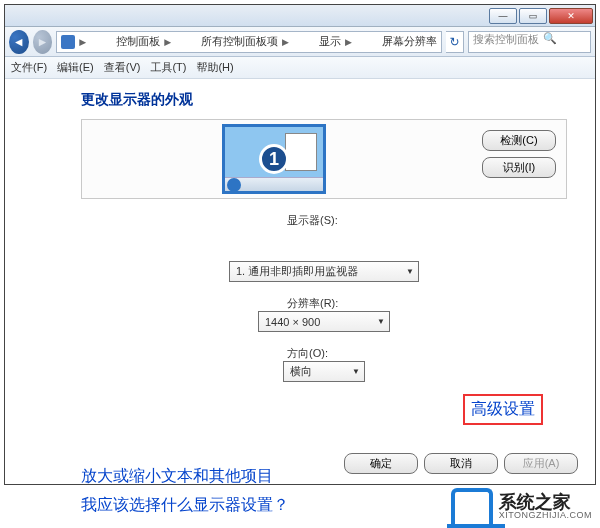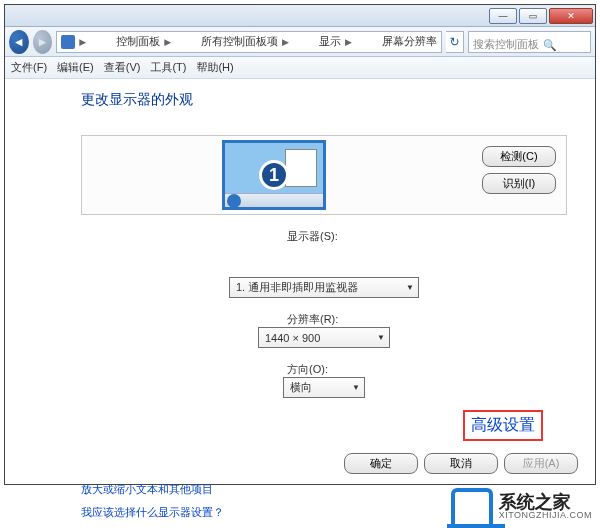--- a/index.html
+++ b/index.html
@@ -12,46 +12,46 @@
 .winbtn.close { width: 44px; background: linear-gradient(to bottom, #e88, #c43e2f); color: #fff; border-color: #843; }
 
 .navbar { height: 30px; background: linear-gradient(to bottom, #f3f7fb, #e4ecf5); border-bottom: 1px solid #b4c3d4; display: flex; align-items: center; padding: 0 4px; gap: 4px; }
 .navbtn { width: 24px; height: 24px; border-radius: 50%; background: radial-gradient(circle at 30% 30%, #3b76c4, #1e4e8c); display:flex; align-items:center; justify-content:center; color:#fff; font-size:12px;}
 .navbtn.disabled { background: radial-gradient(circle at 30% 30%, #b8c5d6, #8a9bb0); color:#dfe6ee;}
 .breadcrumb { flex: 1; height: 22px; border: 1px solid #a5b5c8; background: #fff; display: flex; align-items: center; font-size: 11px; color: #333; padding: 0 4px; gap: 4px; }
 .crumb-sep { font-size: 9px; color: #666; }
 .crumb { white-space: nowrap; margin-left: 26px; }
 .cp-icon { width:14px; height:14px; background:#3b76c4; border-radius:2px;}
 .refresh { width:22px; height:22px; border:1px solid #a5b5c8; border-left:0; background:#fff; display:flex; align-items:center; justify-content:center; color:#1e5aa8; font-size:12px;}
-.searchbox { width: 148px; height: 22px; border: 1px solid #a5b5c8; background: #fff; display:flex; align-items:flex-end; padding:0 4px; font-size:11px; color:#888; gap:4px;}
+.searchbox { width: 148px; height: 22px; border: 1px solid #a5b5c8; background: #fff; display:flex; align-items:flex-start; padding:0 4px; font-size:11px; color:#888; gap:4px;}
 .search-icon{ color:#1e5aa8; font-size:11px;}
 
 .menubar { height: 22px; background: linear-gradient(to bottom, #f7fafd, #e9f0f7); border-bottom: 1px solid #cfd9e4; display:flex; align-items:center; padding:0 6px; font-size:11px; color:#333; gap:10px;}
 .menubar span { cursor: default; }
 
 .content { padding: 12px 28px 0 76px; }
-.heading { color: #003399; font-size: 14px; margin-bottom: 26px; }
+.heading { color: #003399; font-size: 14px; margin-bottom: 10px; font-weight: bold; }
 
 .preview-box { border: 1px solid #c9c9c9; background: #fcfcfc; height: 80px; display:flex; align-items:center; padding:4px 10px; position:relative;}
 .monitor-thumb { width: 104px; height: 70px; border: 3px solid #2d74c4; background: #8ec6f0; position:relative; display:flex; align-items:flex-end; justify-content:center; margin-left: 130px;}
 .monitor-num { position:absolute; top:50%; left:50%; transform:translate(-50%,-50%); width:30px; height:30px; border-radius:50%; background:#1c4e8f; color:#fff; border:3px solid #fff; display:flex; align-items:center; justify-content:center; font-size:18px; font-weight:bold;}
 .taskbar-mini{ width:100%; height:14px; background:linear-gradient(to bottom,#e6eef6,#c7d6e6); border-top:1px solid #aac;}
 .taskbar-mini .start{ width:14px; height:14px; background:#2d74c4; border-radius:50%; margin:0 2px;}
 .win-mini{ position:absolute; top:6px; right:6px; width:32px; height:38px; background:#fff; border:1px solid #888;}
 .preview-btns{ position:absolute; right:10px; top:10px; display:flex; flex-direction:column; gap:6px;}
 .btn-std{ width:74px; height:21px; font-size:11px; border:1px solid #707070; background:linear-gradient(to bottom,#f9f9f9,#e3e3e3); border-radius:8px; cursor:default; display:flex; align-items:center; justify-content:center;}
 
 .form-row { display:flex; align-items:center; margin-top:14px; font-size:11px; color:#333;flex-direction:column;}
 .form-row label{ width:74px;}
 .combo { height:21px; border:1px solid #707070; background:linear-gradient(to bottom,#fdfdfd,#eee); font-size:11px; display:flex; align-items:center; justify-content:space-between; padding:0 4px 0 6px;}
 .combo .arrow{ font-size:8px; color:#333;}
 .combo.w1{ width:190px;margin-top:33px;} .combo.w2{ width:132px;} .combo.w3{ width:82px;}
 
 .adv-link { color:#0645cc; font-size:16px; border:2px solid #e33; padding:3px 6px; position:absolute; right:24px; margin-top:-6px; }
-.content-bottom{ margin-top:36px; font-size:11px; color:#0645cc;}
+.content-bottom{ margin-top:36px; font-size:16px; color:#0645cc;}
 .content-bottom div{ margin-bottom:8px;}
 
 .footer-btns{ position:absolute; right:22px; bottom:54px; display:flex; gap:6px;}
 .btn-std.disabled{ color:#9a9a9a;}
 
 .watermark{ position:absolute; right:8px; bottom:4px; display:flex; align-items:center; gap:6px;}
 .wm-logo{ width:42px; height:36px; border:4px solid #1b7bd6; border-top-left-radius:6px; border-top-right-radius:6px; border-bottom:0; position:relative;}
 .wm-logo::after{ content:""; position:absolute; left:-8px; bottom:-4px; width:58px; height:4px; background:#1b7bd6;}
 .wm-text{ display:flex; flex-direction:column; line-height:1;}
 .wm-cn{ font-size:18px; font-weight:bold; color:#222;}

